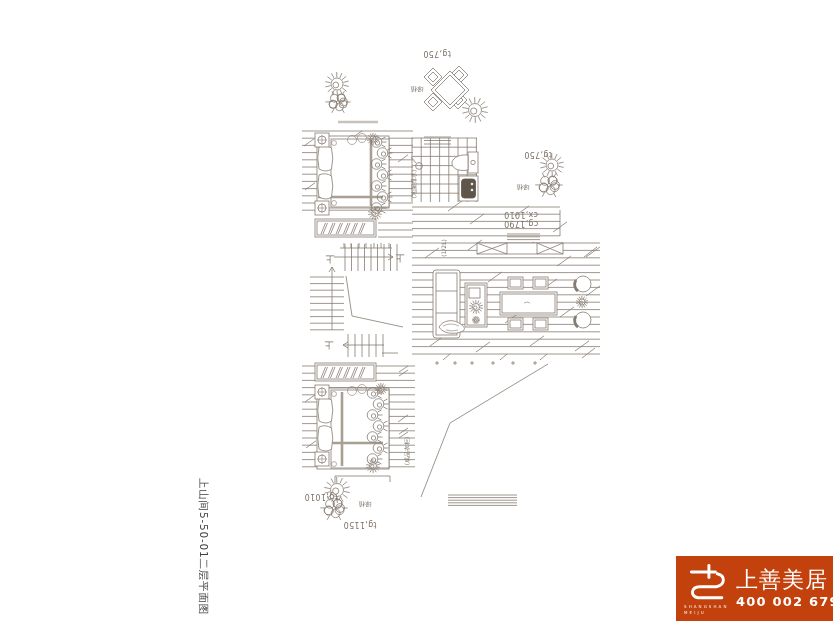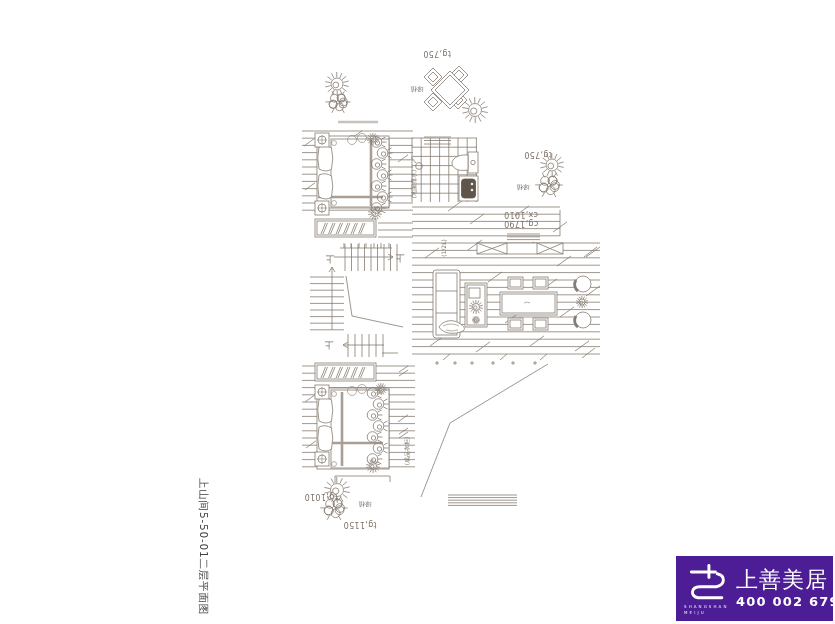--- a/index.html
+++ b/index.html
@@ -20,21 +20,21 @@
        transform:translate(-50%,-50%) rotate(180deg);}
   .lbl.rm90{transform:translate(-50%,-50%) rotate(-90deg);}
   .f8{font-size:8px;letter-spacing:0.3px;}
   .f9{font-size:9px;}
   .f7{font-size:6.5px;}
   .f6{font-size:6px;letter-spacing:0;}
   
   .draw-title{position:absolute;left:210px;top:478px;transform-origin:0 0;transform:rotate(90deg);
        font-size:10.5px;letter-spacing:0.8px;color:#3f3f3f;white-space:nowrap;}
   
-  .logo{position:absolute;left:676px;top:556px;width:157px;height:65px;background:#4c1d95;
+  .logo{position:absolute;left:676px;top:556px;width:157px;height:65px;background:#c2410c;
         display:flex;align-items:center;box-sizing:border-box;padding:4px 6px 4px 8px;}
   .logo-left{width:52px;display:flex;flex-direction:column;align-items:flex-start;}
   .logo-en{color:#ffffff;font-size:4px;letter-spacing:2.1px;line-height:1.5;white-space:nowrap;opacity:0.92;}
   .logo-right{margin-left:4px;display:flex;flex-direction:column;justify-content:center;}
   .logo-cn{color:#ffffff;font-size:22px;line-height:1.1;letter-spacing:1px;white-space:nowrap;}
   .logo-tel{color:#ffffff;font-size:13px;font-weight:bold;letter-spacing:1.2px;white-space:nowrap;margin-top:2px;}
 </style>
 </head>
 <body>
 

